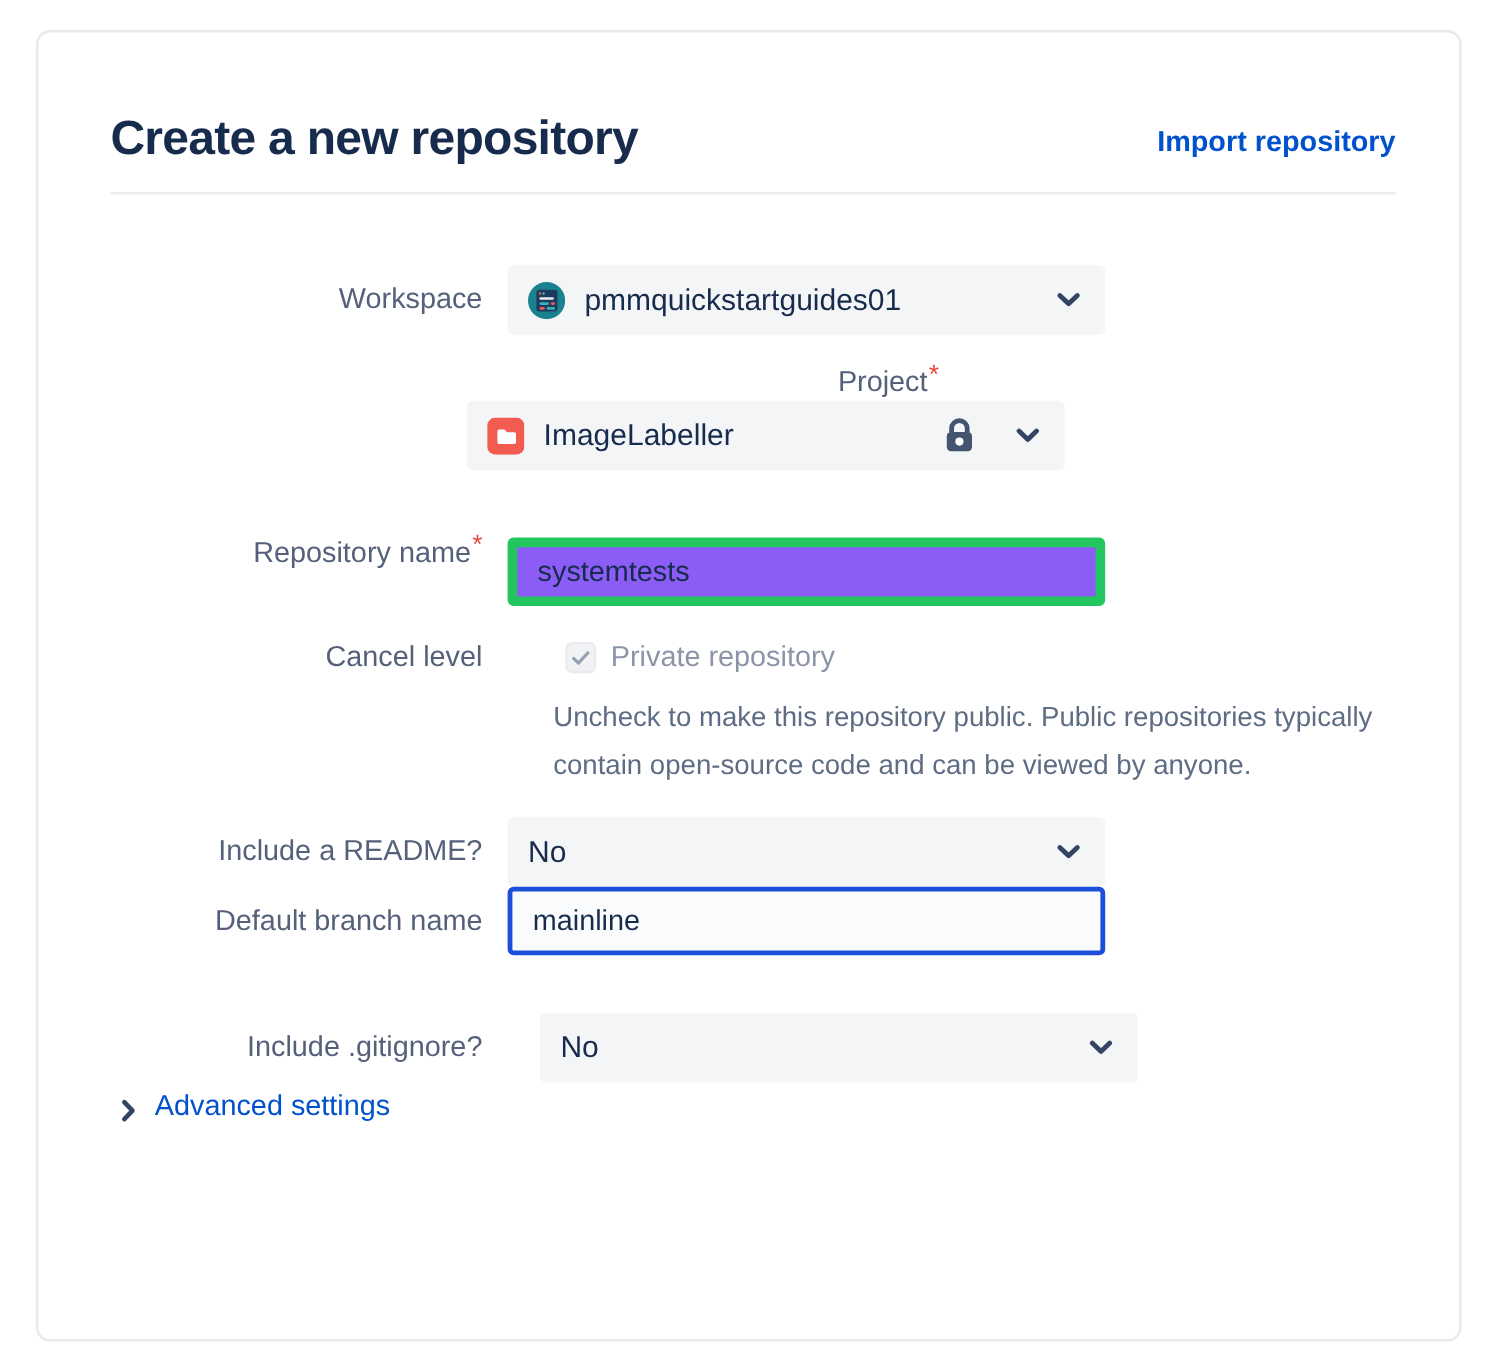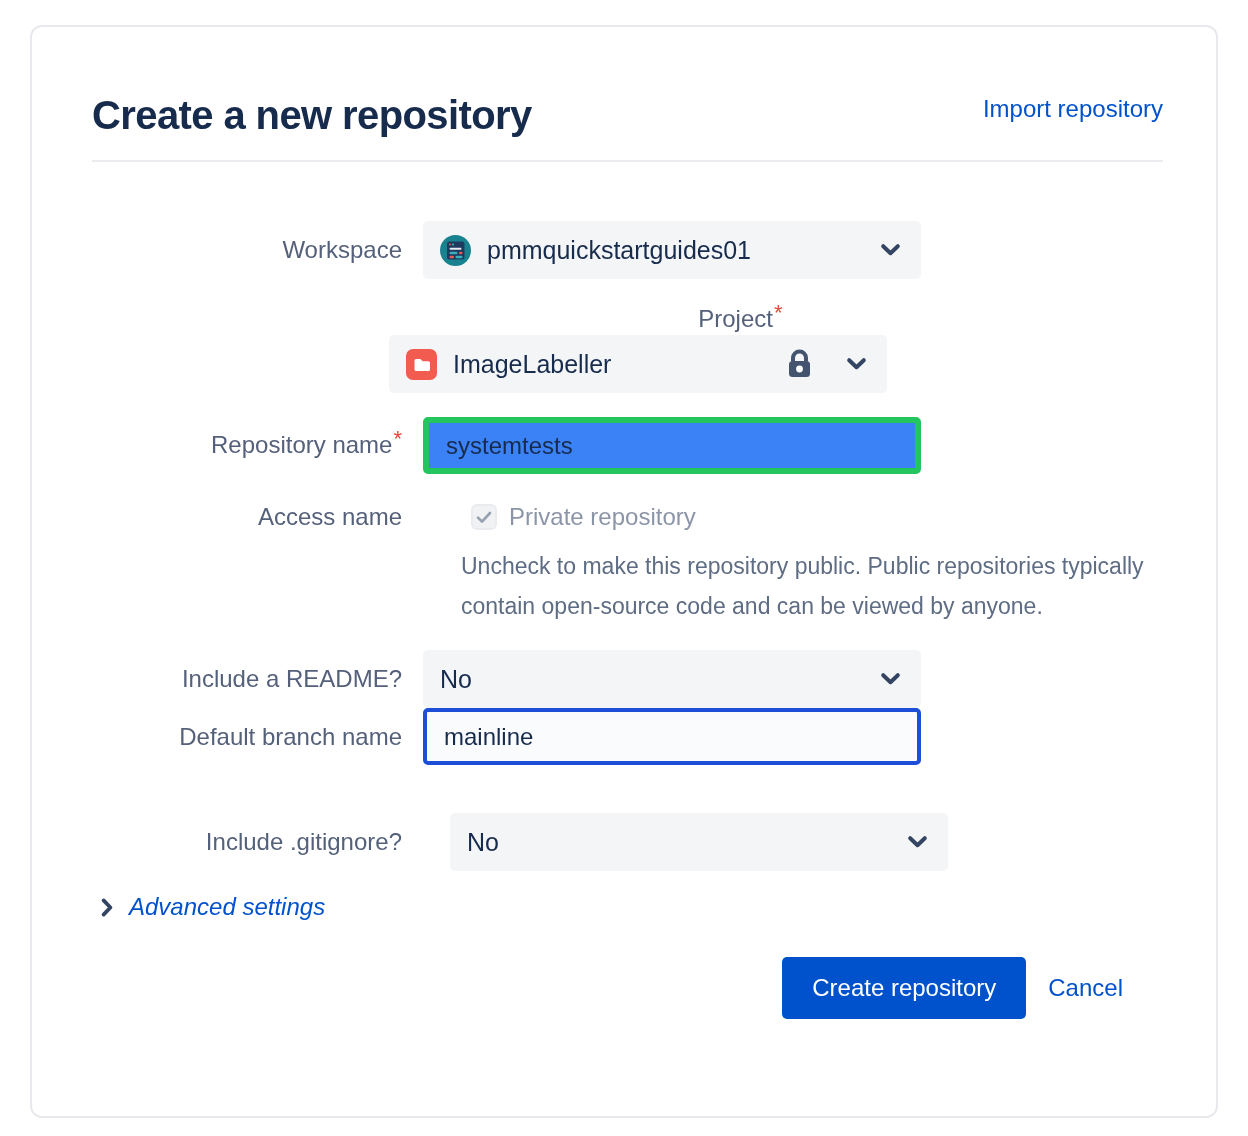--- a/index.html
+++ b/index.html
@@ -15,21 +15,21 @@
     width:1188px; height:1093px;
     margin:25px 0 0 30px;
     background:#fff;
     border:2px solid #E7E9ED;
     border-radius:12px;
     padding:64px 53px 0 60px;
   }
   
   .header { display:flex; justify-content:space-between; align-items:flex-end; }
   .title { margin:0; font-size:40px; font-weight:700; color:#172B4D; letter-spacing:-0.6px; line-height:1.2; }
-  .import-link { font-size:24px; font-weight:400; color:#0052CC; text-decoration:none; margin-bottom:16px; cursor:pointer; }
+  .import-link { font-size:24px; font-weight:700; color:#0052CC; text-decoration:none; margin-bottom:6px; cursor:pointer; }
   .divider { border-bottom:2px solid #EBECF0; margin-top:21px; }
 
   
   .row { display:flex; align-items:center; }
   .lbl { width:310px; flex:none; text-align:right; font-size:24px; font-weight:500; color:#55617B; line-height:30px; }
   .lbl .narrow { display:inline-block; max-width:235px; line-height:38px; }
   .req { color:#E2483B; font-size:22px; position:relative; top:-7px; margin-left:1px; }
   .ctrl { margin-left:21px; width:498px; flex:none; position:relative; }
   .ctrl-auto { margin-left:21px; flex:none; position:relative; }
 
@@ -46,21 +46,21 @@
   .chev { position:absolute; right:20px; top:50%; transform:translateY(-50%); display:flex; }
   .lock { position:absolute; right:74px; top:50%; transform:translateY(-50%); display:flex; }
 
   
   .text-input {
     width:498px; height:57px; border-radius:5px;
     font-size:24px; color:#172B4D; padding:0 17px;
     font-family:"Liberation Sans", sans-serif;
     outline:none;
   }
-  .repo-input { background:#3b82f6; border:6px solid #22c55e; }
+  .repo-input { background:#8b5cf6; border:8px solid #22c55e;margin-top:32px; }
   .branch-input { background:#FAFBFC; border:4px solid #1d4ed8; }
 
   
   .row-workspace { margin-top:59px; }
   .row-project { margin-top:25px;flex-direction:column; }
   .row-reponame { margin-top:24px; }
   .row-access { margin-top:28px; align-items:flex-start; }
   .row-readme { margin-top:24px; }
   .row-branch { }
   .row-gitignore { margin-top:48px;gap:27px; }
@@ -69,21 +69,21 @@
   .check-line { display:flex; align-items:center; height:30px;padding-left:48px; }
   .checkbox {
     width:26px; height:26px; flex:none;
     border-radius:6px; background:#F1F2F4; border:2px solid #E9EBEF;
     display:flex; align-items:center; justify-content:center;
   }
   .check-label { font-size:24px; color:#8C95A8; margin-left:12px; white-space:nowrap; }
   .help { margin:14px 0 0 38px; width:712px; font-size:23px; line-height:40px; color:#5E6C84; }
 
   
-  .advanced { display:flex; align-items:center; margin-top:22px; padding-left:8px; cursor:pointer; width:fit-content;font-style:italic; }
+  .advanced { display:flex; align-items:flex-end; margin-top:6px; padding-left:8px; cursor:pointer; width:fit-content; }
   .adv-chev { display:flex; flex:none; }
   .adv-label { font-size:24px; font-weight:500; color:#0052CC; margin-left:15px; }
 
   
   .actions { display:flex; justify-content:flex-end; align-items:center; margin-top:36px; padding-right:40px; }
   .btn-primary {
     height:62px; padding:0 30px;
     background:#0052CC; color:#fff;
     font-size:24px; font-family:"Liberation Sans", sans-serif;
     border:none; border-radius:5px; cursor:pointer;
@@ -156,21 +156,21 @@
   </div>
 
   <div class="row row-reponame">
     <div class="lbl"><span>Repository name</span><span class="req">*</span></div>
     <div class="ctrl">
       <input class="text-input repo-input" type="text" value="systemtests" style="">
     </div>
   </div>
 
   <div class="row row-access">
-    <div class="lbl"><span>Access name</span></div>
+    <div class="lbl"><span>Cancel level</span></div>
     <div class="ctrl-auto">
       <div class="check-line">
         <span class="checkbox">
           <svg width="16" height="13" viewBox="0 0 16 13">
               <path d="M2 6.6 L6 10.6 L14 2" fill="none" stroke="#95A0B1" stroke-width="2.6" stroke-linecap="round" stroke-linejoin="round"></path>
             </svg>
         </span>
         <span class="check-label">Private repository</span>
       </div>
       <p class="help">Uncheck to make this repository public. Public repositories typically contain open-source code and can be viewed by anyone.</p>
@@ -214,18 +214,14 @@
 
   <div class="advanced">
     <span class="adv-chev">
       <svg width="14" height="21" viewBox="0 0 14 21">
           <path d="M3.6 3.4 L10.4 10.5 L3.6 17.6" fill="none" stroke="#344563" stroke-width="3.8" stroke-linecap="round" stroke-linejoin="round"></path>
         </svg>
     </span>
     <span class="adv-label">Advanced settings</span>
   </div>
 
-  <div class="actions">
-    <button class="btn-primary">Create repository</button>
-    <a class="cancel-link">Cancel</a>
-  </div>
 
 </div>
 
 </body></html>

